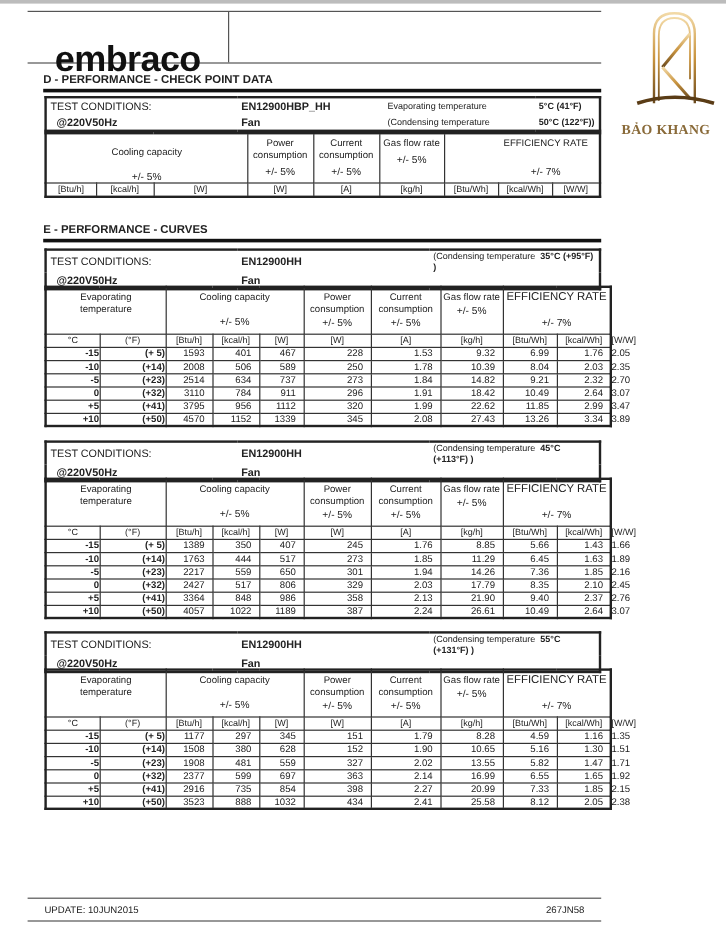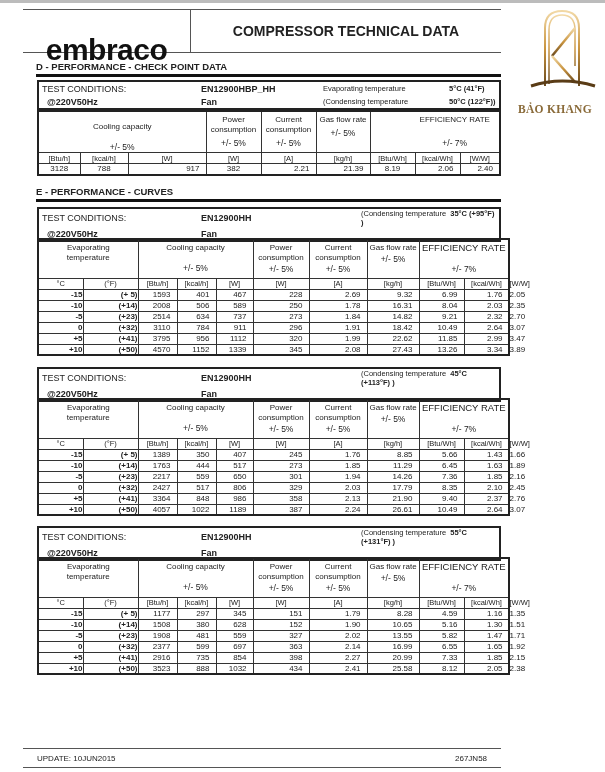--- a/index.html
+++ b/index.html
@@ -42,23 +42,20 @@
   .footer-right { position: absolute; left: 455px; top: 754px; font-size: 8px; color: #222; }
 </style>
 </head>
 <body>
 
 <div class="topline"></div>
 
 <div class="header">
   <div class="logo-cell">
     <span class="logo">embraco</span>
-  </div>
-  <div class="title-cell">
-    <span class="doc-title">COMPRESSOR TECHNICAL DATA</span>
   </div>
 </div>
 
 <svg class="brand" viewBox="0 0 75 84">
   <defs>
     <linearGradient id="gold" x1="0" y1="0" x2="0" y2="1">
       <stop offset="0" stop-color="#f2d9a6"></stop>
       <stop offset="0.5" stop-color="#c9943f"></stop>
       <stop offset="1" stop-color="#6b4a1e"></stop>
     </linearGradient>
@@ -138,31 +135,20 @@
     <td>[Btu/h]</td>
     <td>[kcal/h]</td>
     <td>[W]</td>
     <td>[W]</td>
     <td>[A]</td>
     <td>[kg/h]</td>
     <td>[Btu/Wh]</td>
     <td>[kcal/Wh]</td>
     <td>[W/W]</td>
   </tr>
-  <tr class="val">
-    <td style="text-align:center;padding:0;">3128</td>
-    <td style="text-align:center;padding:0;">788</td>
-    <td>917</td>
-    <td style="text-align:center;padding:0;">382</td>
-    <td>2.21</td>
-    <td>21.39</td>
-    <td style="text-align:center;padding:0;">8.19</td>
-    <td>2.06</td>
-    <td>2.40</td>
-  </tr>
 </tbody>
   </table>
 
 <div class="section-title" style="top:186px;">E - PERFORMANCE - CURVES</div>
 <div class="rule" style="top:199px;"></div>
 
 <div id="curve-host">
   <div class="curve-block">
     <table class="tbl-outer cond cond-tbl" style="left: 37px; width: 464px; top: 207px;">
       <colgroup>
@@ -236,35 +222,35 @@
             <td>[kcal/Wh]</td>
             <td>[W/W]</td>
           </tr>
     <tr class="val">
             <td class="c">-15</td>
             <td class="c">(+ 5)</td>
             <td>1593</td>
             <td>401</td>
             <td>467</td>
             <td>228</td>
-            <td>2.69</td>
+            <td>1.53</td>
             <td>9.32</td>
             <td>6.99</td>
             <td>1.76</td>
             <td>2.05</td>
           </tr>
           <tr class="val">
             <td class="c">-10</td>
             <td class="c">(+14)</td>
             <td>2008</td>
             <td>506</td>
             <td>589</td>
             <td>250</td>
             <td>1.78</td>
-            <td>16.31</td>
+            <td>10.39</td>
             <td>8.04</td>
             <td>2.03</td>
             <td>2.35</td>
           </tr>
           <tr class="val">
             <td class="c">-5</td>
             <td class="c">(+23)</td>
             <td>2514</td>
             <td>634</td>
             <td>737</td>

